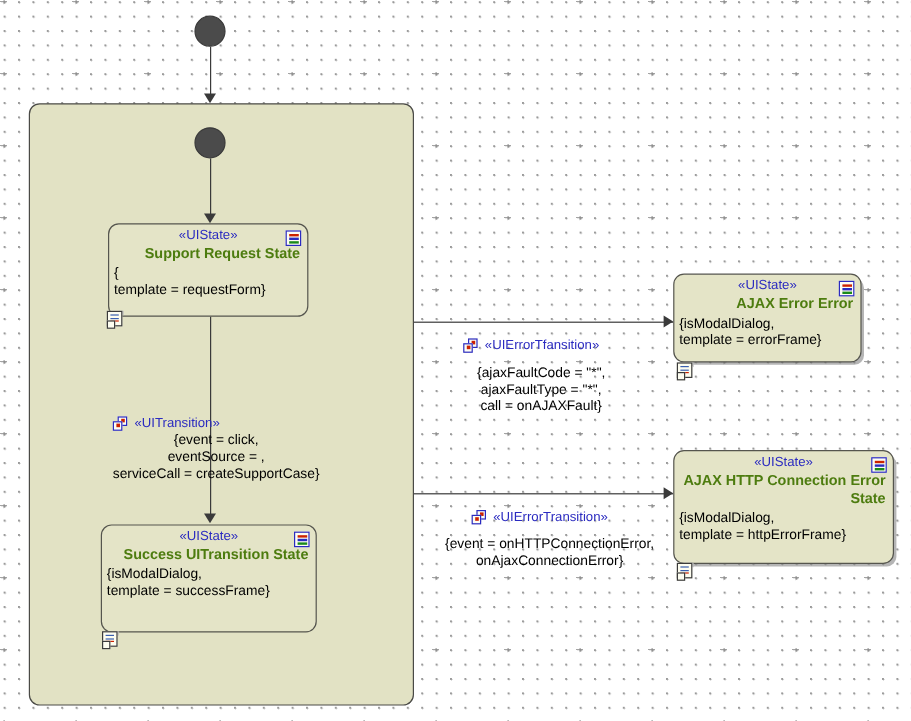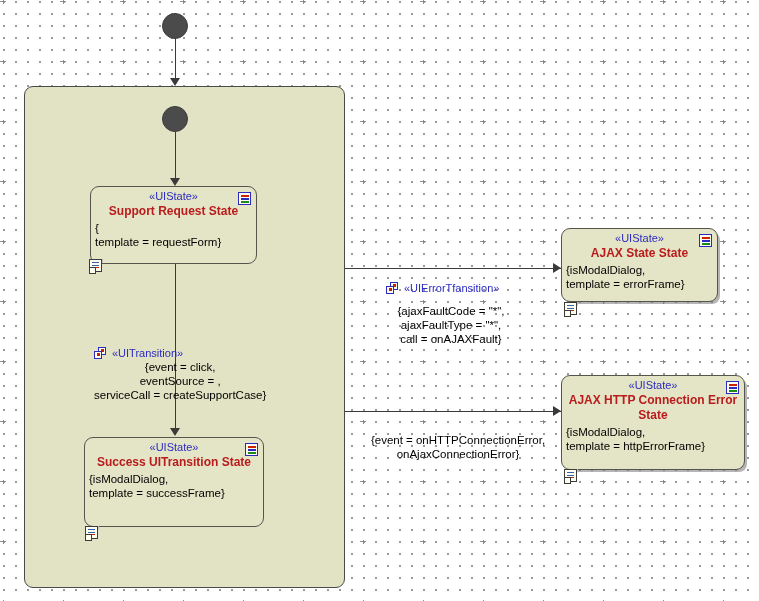--- a/index.html
+++ b/index.html
@@ -56,24 +56,24 @@
   }
   .stereo{
     color:#2b2bc0;
     font-size:11px;
     text-align:center;
     margin-top:3px;
     line-height:13px;
     white-space:nowrap;
   }
   .sname{
-    color:#b91c1c;
+    color:#4d7c0f;
     font-weight:bold;
     font-size:12px;
-    text-align:center;
+    text-align:right;
     line-height:15px;
     padding:1px 6px 0 6px;
   }
   .sbody{
     color:#000;
     font-size:11.5px;
     line-height:14px;
     padding:2px 0 0 4px;
     white-space:pre-line;
   }
@@ -275,38 +275,49 @@
 call = onAJAXFault}</div>
   </div>
 
   <div class="state shadowed" style="left:561px;top:228px;width:157px;height:74px;">
     <div class="listicon">
       <i class="l1"></i>
         <i class="l2"></i>
         <i class="l3"></i>
     </div>
     <div class="stereo">«UIState»</div>
-    <div class="sname">AJAX State State</div>
+    <div class="sname">AJAX Error Error</div>
     <div class="sbody">{isModalDialog,
 template = errorFrame}</div>
   </div>
   <div class="docicon" style="left:564px;top:302px;">
     <div class="fold"></div>
     <div class="sheet">
         <b class="a"></b>
         <b class="b"></b>
         <b class="c"></b>
       </div>
     <div class="corner"></div>
   </div>
 
   <div class="line hline" style="left:345px;top:411px;width:216px;"></div>
   <div class="arrowright" style="left:553px;top:406px;"></div>
 
   <div class="tlabel" style="left:393px;top:394px;">
+    <div class="tstereo">
+      <span class="transicon">
+        <span class="s1">
+            <em></em>
+          </span>
+          <span class="s2">
+            <em></em>
+          </span>
+      </span>
+      <span>«UIErrorTransition»</span>
+    </div>
     <div class="tbody" style="margin-top:9px;margin-left:-35px;width:200px;">{event = onHTTPConnectionError,
 onAjaxConnectionError}</div>
   </div>
 
   <div class="state shadowed" style="left:561px;top:375px;width:184px;height:95px;">
     <div class="listicon">
       <i class="l1"></i>
         <i class="l2"></i>
         <i class="l3"></i>
     </div>

